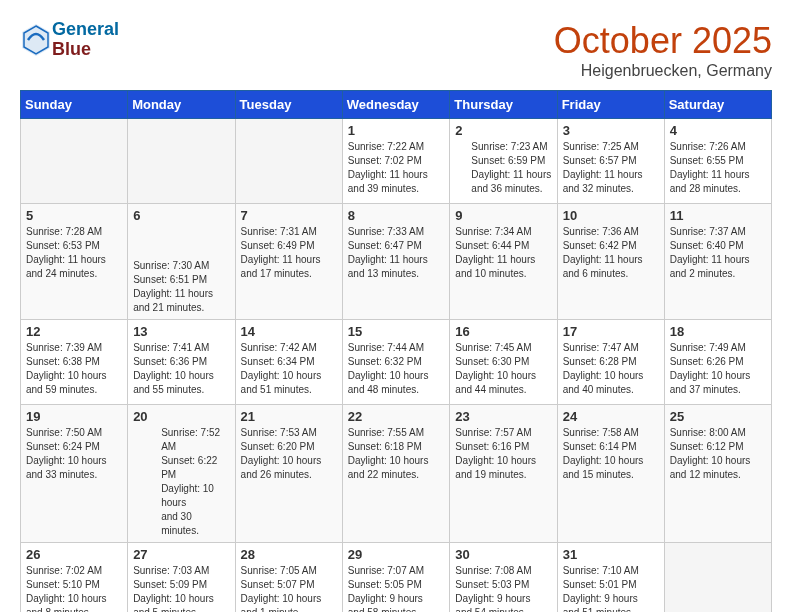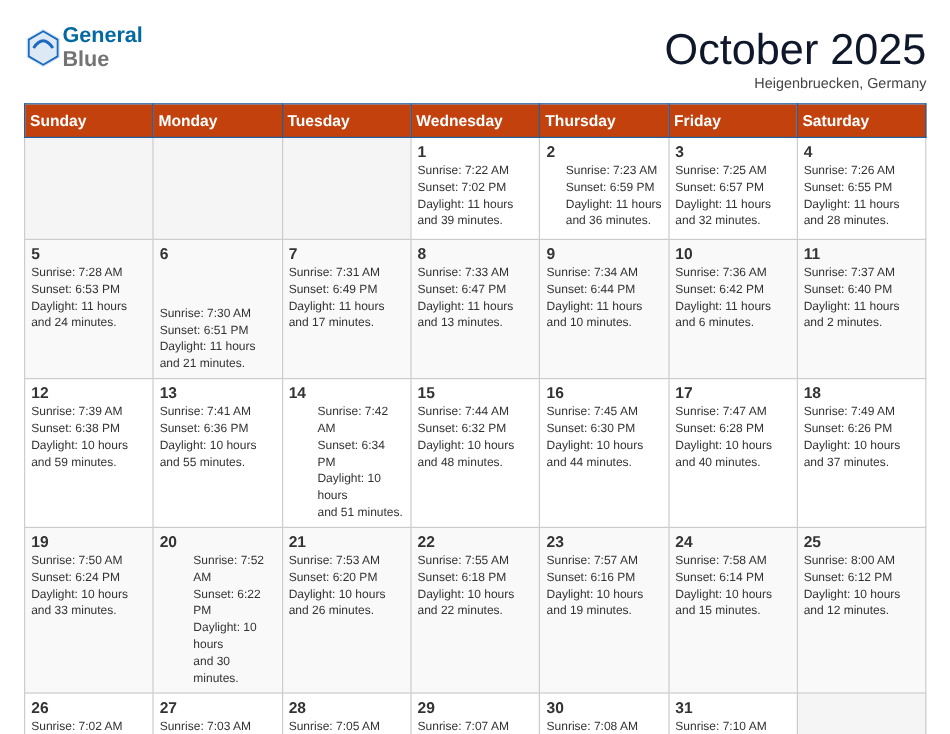--- a/index.html
+++ b/index.html
@@ -21,41 +21,41 @@
       align-items: center;
     }
     .logo-text {
       display: flex;
       flex-direction: column;
       font-weight: bold;
       font-size: 18px;
       line-height: 1.1;
     }
     .logo-general { color: #0369a1; }
-    .logo-blue { color: #737373; }
+    .logo-blue { color: #7f1d1d; }
     .title-block {
       text-align: right;
     }
     .month-title {
       font-size: 36px;
       font-weight: normal;
-      color: #0f172a;
+      color: #c2410c;
       text-align: center;
     }
     .location {
-      font-size: 12px;
+      font-size: 16px;
       color: #444;
     }
     .calendar {
       width: 100%;
       border-collapse: collapse;
       border: 1px solid #ccc;
     }
     .calendar th {
-      background: #c2410c;
+      background: #1d4ed8;
       color: #fff;
       font-size: 13px;
       font-weight: bold;
       padding: 6px 4px;
       text-align: left;
       border: 1px solid #2060a0;
     }
     .calendar td {
       vertical-align: top;
       border: 1px solid #ccc;
@@ -215,21 +215,21 @@
         </td>
         <td>
           <span class="day-number">13</span>
           <div class="day-info" style="white-space: pre-line;">Sunrise: 7:41 AM
 Sunset: 6:36 PM
 Daylight: 10 hours
 and 55 minutes.</div>
         </td>
         <td>
           <span class="day-number">14</span>
-          <div class="day-info" style="white-space: pre-line; margin-left: 24px;">Sunrise: 7:42 AM
+          <div class="day-info" style="white-space: pre-line;">Sunrise: 7:42 AM
 Sunset: 6:34 PM
 Daylight: 10 hours
 and 51 minutes.</div>
         </td>
         <td>
           <span class="day-number">15</span>
           <div class="day-info" style="white-space: pre-line;">Sunrise: 7:44 AM
 Sunset: 6:32 PM
 Daylight: 10 hours
 and 48 minutes.</div>

